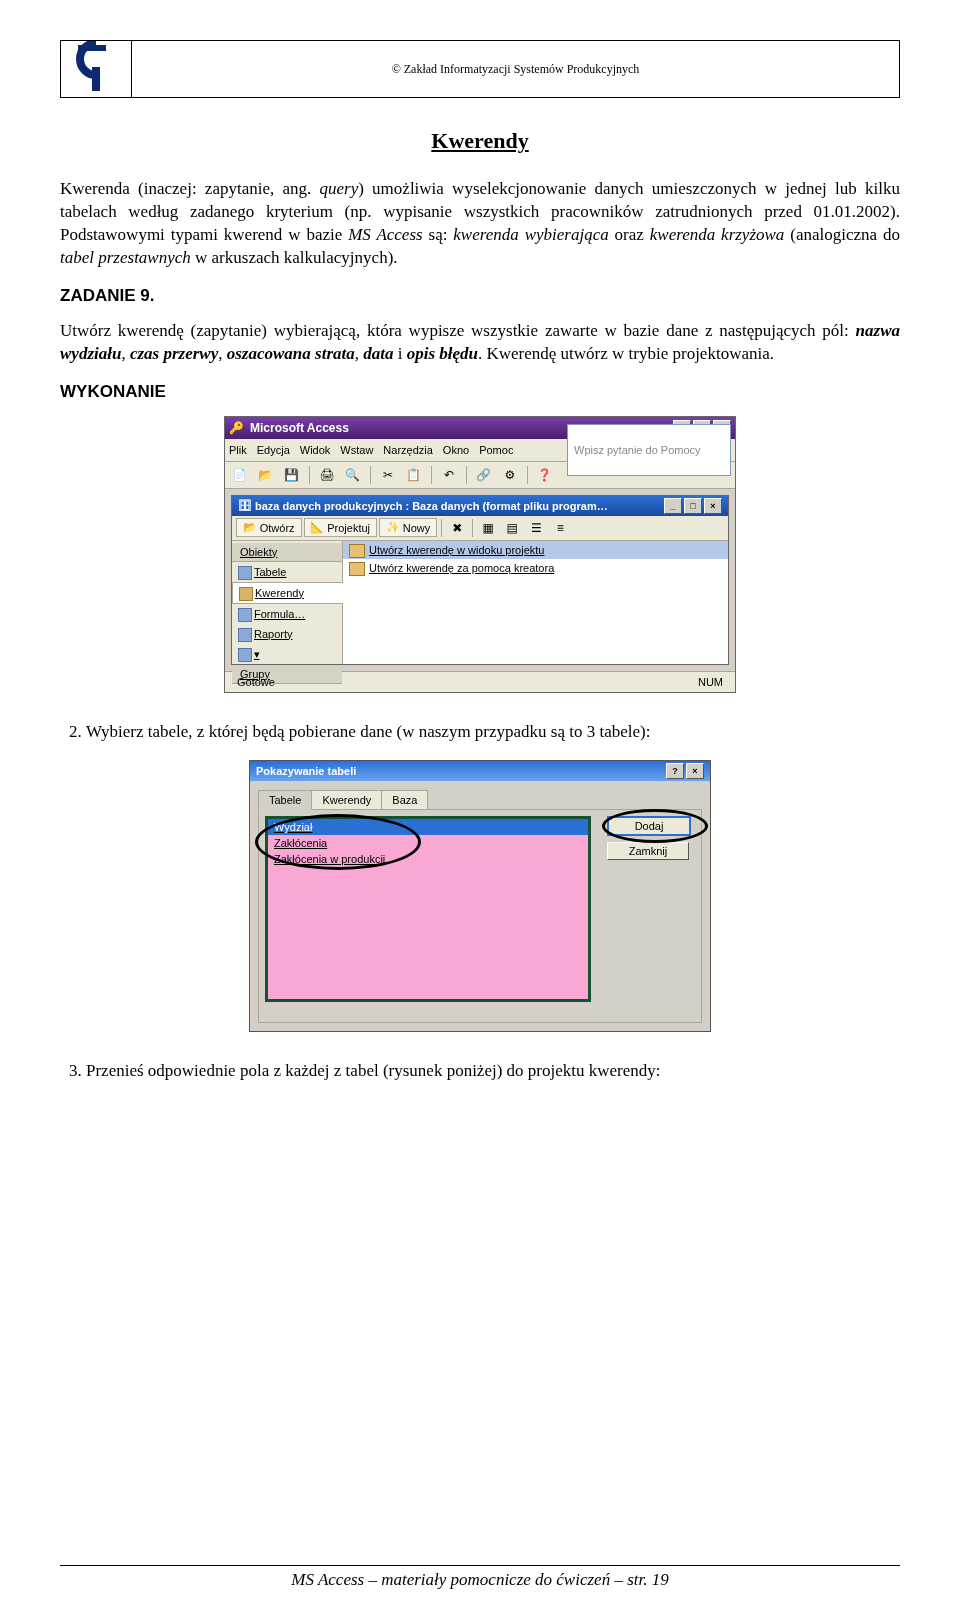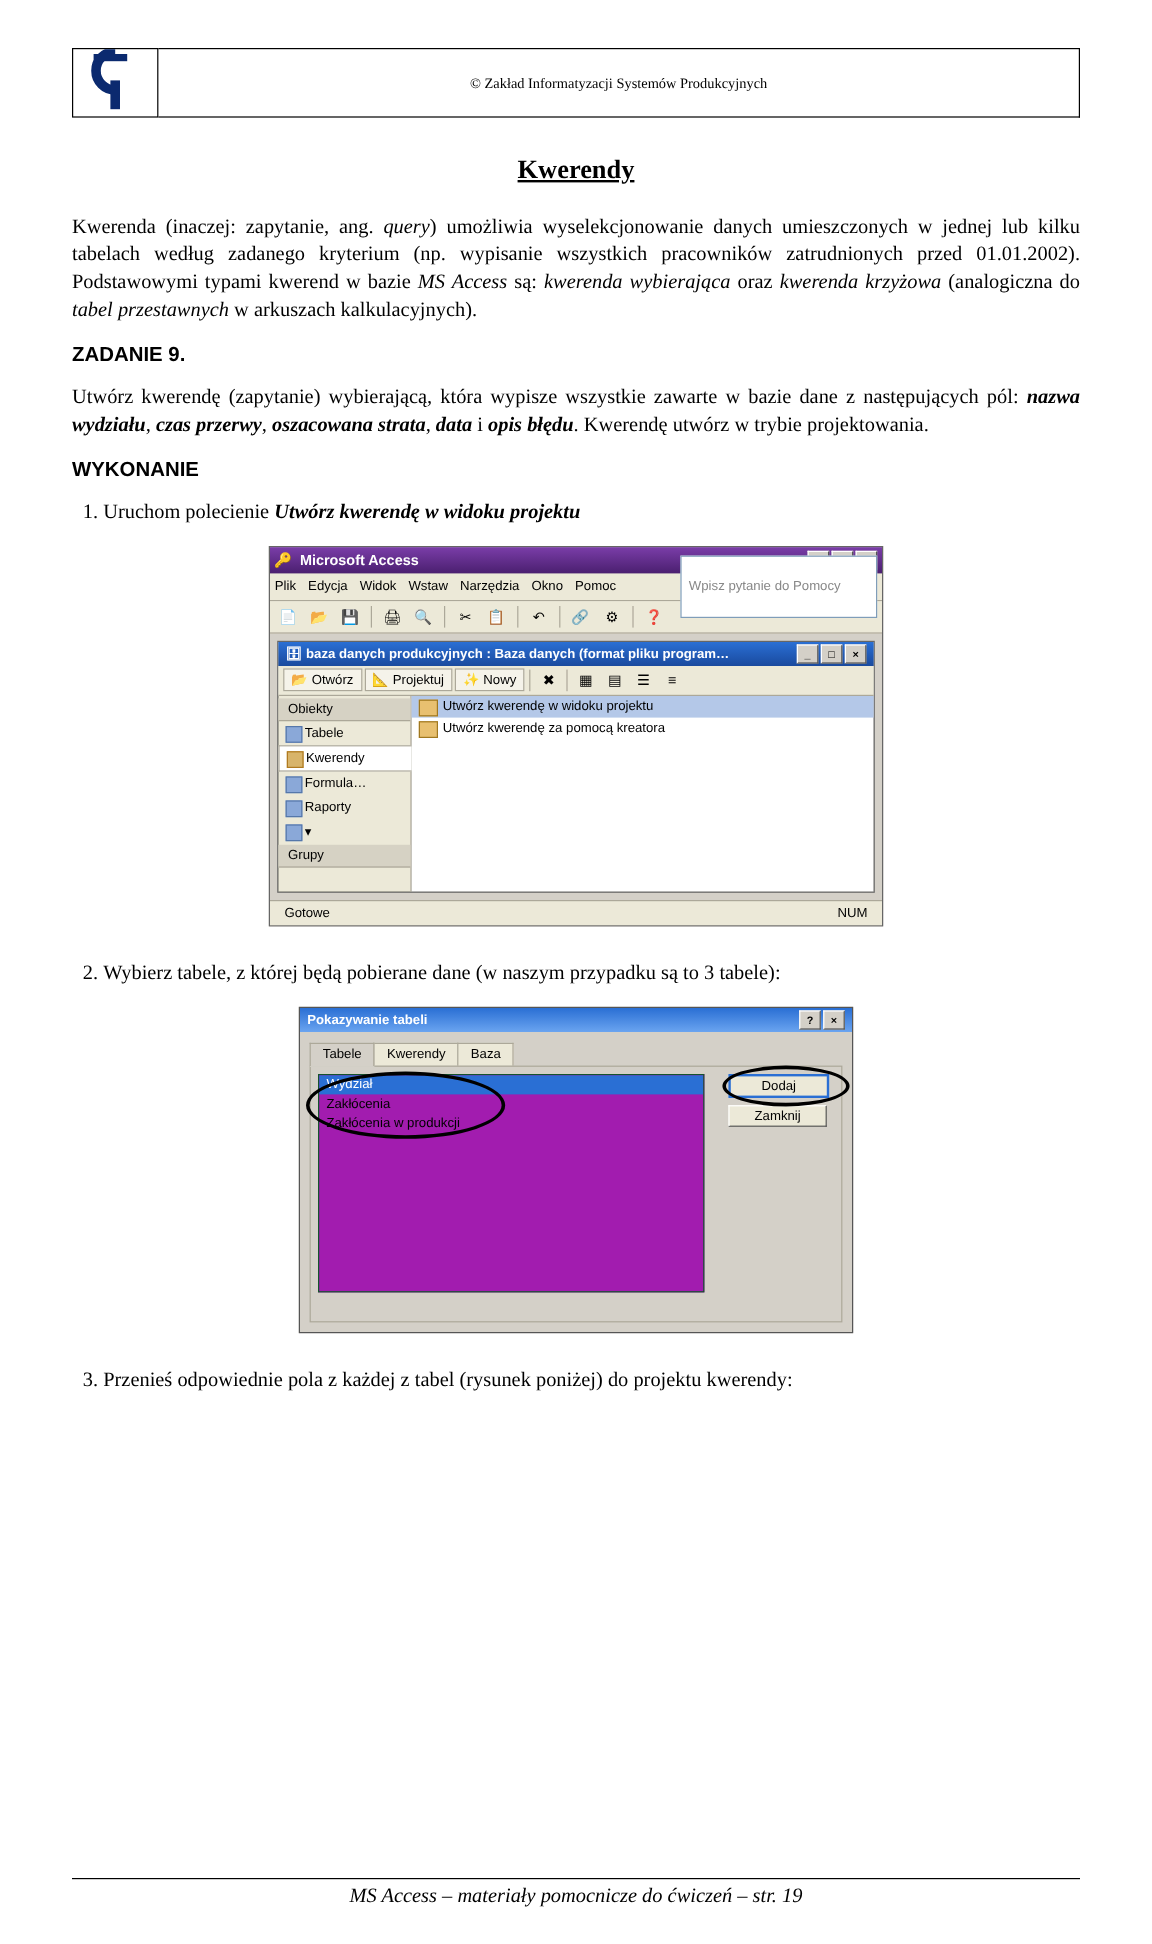--- a/index.html
+++ b/index.html
@@ -166,22 +166,23 @@
   }
   .inner-toolbar .tlabelbtn {
     display: inline-flex; align-items: center; gap: 3px;
     padding: 2px 6px;
     border: 1px solid #aca899;
     background: #f5f3ea;
     font-size: 11px;
   }
   .db-body {
     display: flex;
-    height: 163px;
-    background: #000000;
+    height: 123px;
+    background: #a16207;
+    text-decoration: underline;
   }
   .db-sidebar {
     width: 110px;
     background: #ece9d8;
     border-right: 1px solid #aca899;
     display: flex; flex-direction: column;
     padding-top: 2px;
   }
   .side-head {
     background: #d6d2c4;
@@ -274,25 +275,26 @@
   }
   .tab.active { background: #d4d0c8; border-bottom: 1px solid #d4d0c8; z-index: 2; }
   .tab-panel {
     border: 1px solid #aca899;
     background: #d4d0c8;
     padding: 6px;
     height: 200px;
     position: relative;
   }
   .list-box {
-    background: #a21caf;
-    border: 1px solid #14532d;
+    background: #f9a8d4;
+    border: 3px solid #14532d;
     width: 320px;
     height: 180px;
     overflow: hidden;
+    text-decoration: underline;
   }
   .list-box .lrow {
     padding: 2px 6px;
     font-size: 11px;
   }
   .list-box .lrow.sel {
     background: #2a6fd4;
     color: #fff;
   }
   .dlg-btns {
@@ -355,25 +357,20 @@
   </p>
 
   <div class="section-h">ZADANIE 9.</div>
 
   <p class="para">
     <span>Utwórz kwerendę (zapytanie) wybierającą, która wypisze wszystkie zawarte w bazie dane z następujących pól: </span><span class="bolditalic">nazwa wydziału</span><span>, </span><span class="bolditalic">czas przerwy</span><span>, </span><span class="bolditalic">oszacowana strata</span><span>, </span><span class="bolditalic">data</span><span> i </span><span class="bolditalic">opis błędu</span><span>. Kwerendę utwórz w trybie projektowania.</span>
   </p>
 
   <div class="section-h">WYKONANIE</div>
 
-  <ol class="steps">
-    <li>
-      <span>Uruchom polecienie </span><span class="bolditalic">Utwórz kwerendę w widoku projektu</span>
-    </li>
-  </ol>
 
   <div class="screenshot-wrap">
     <div class="access-win">
       <div class="titlebar">
         <span style="margin-right:6px">🔑</span>
         <span>Microsoft Access</span>
         <span class="spacer"></span>
         <span class="winbtn">_</span>
         <span class="winbtn">□</span>
         <span class="winbtn">×</span>

